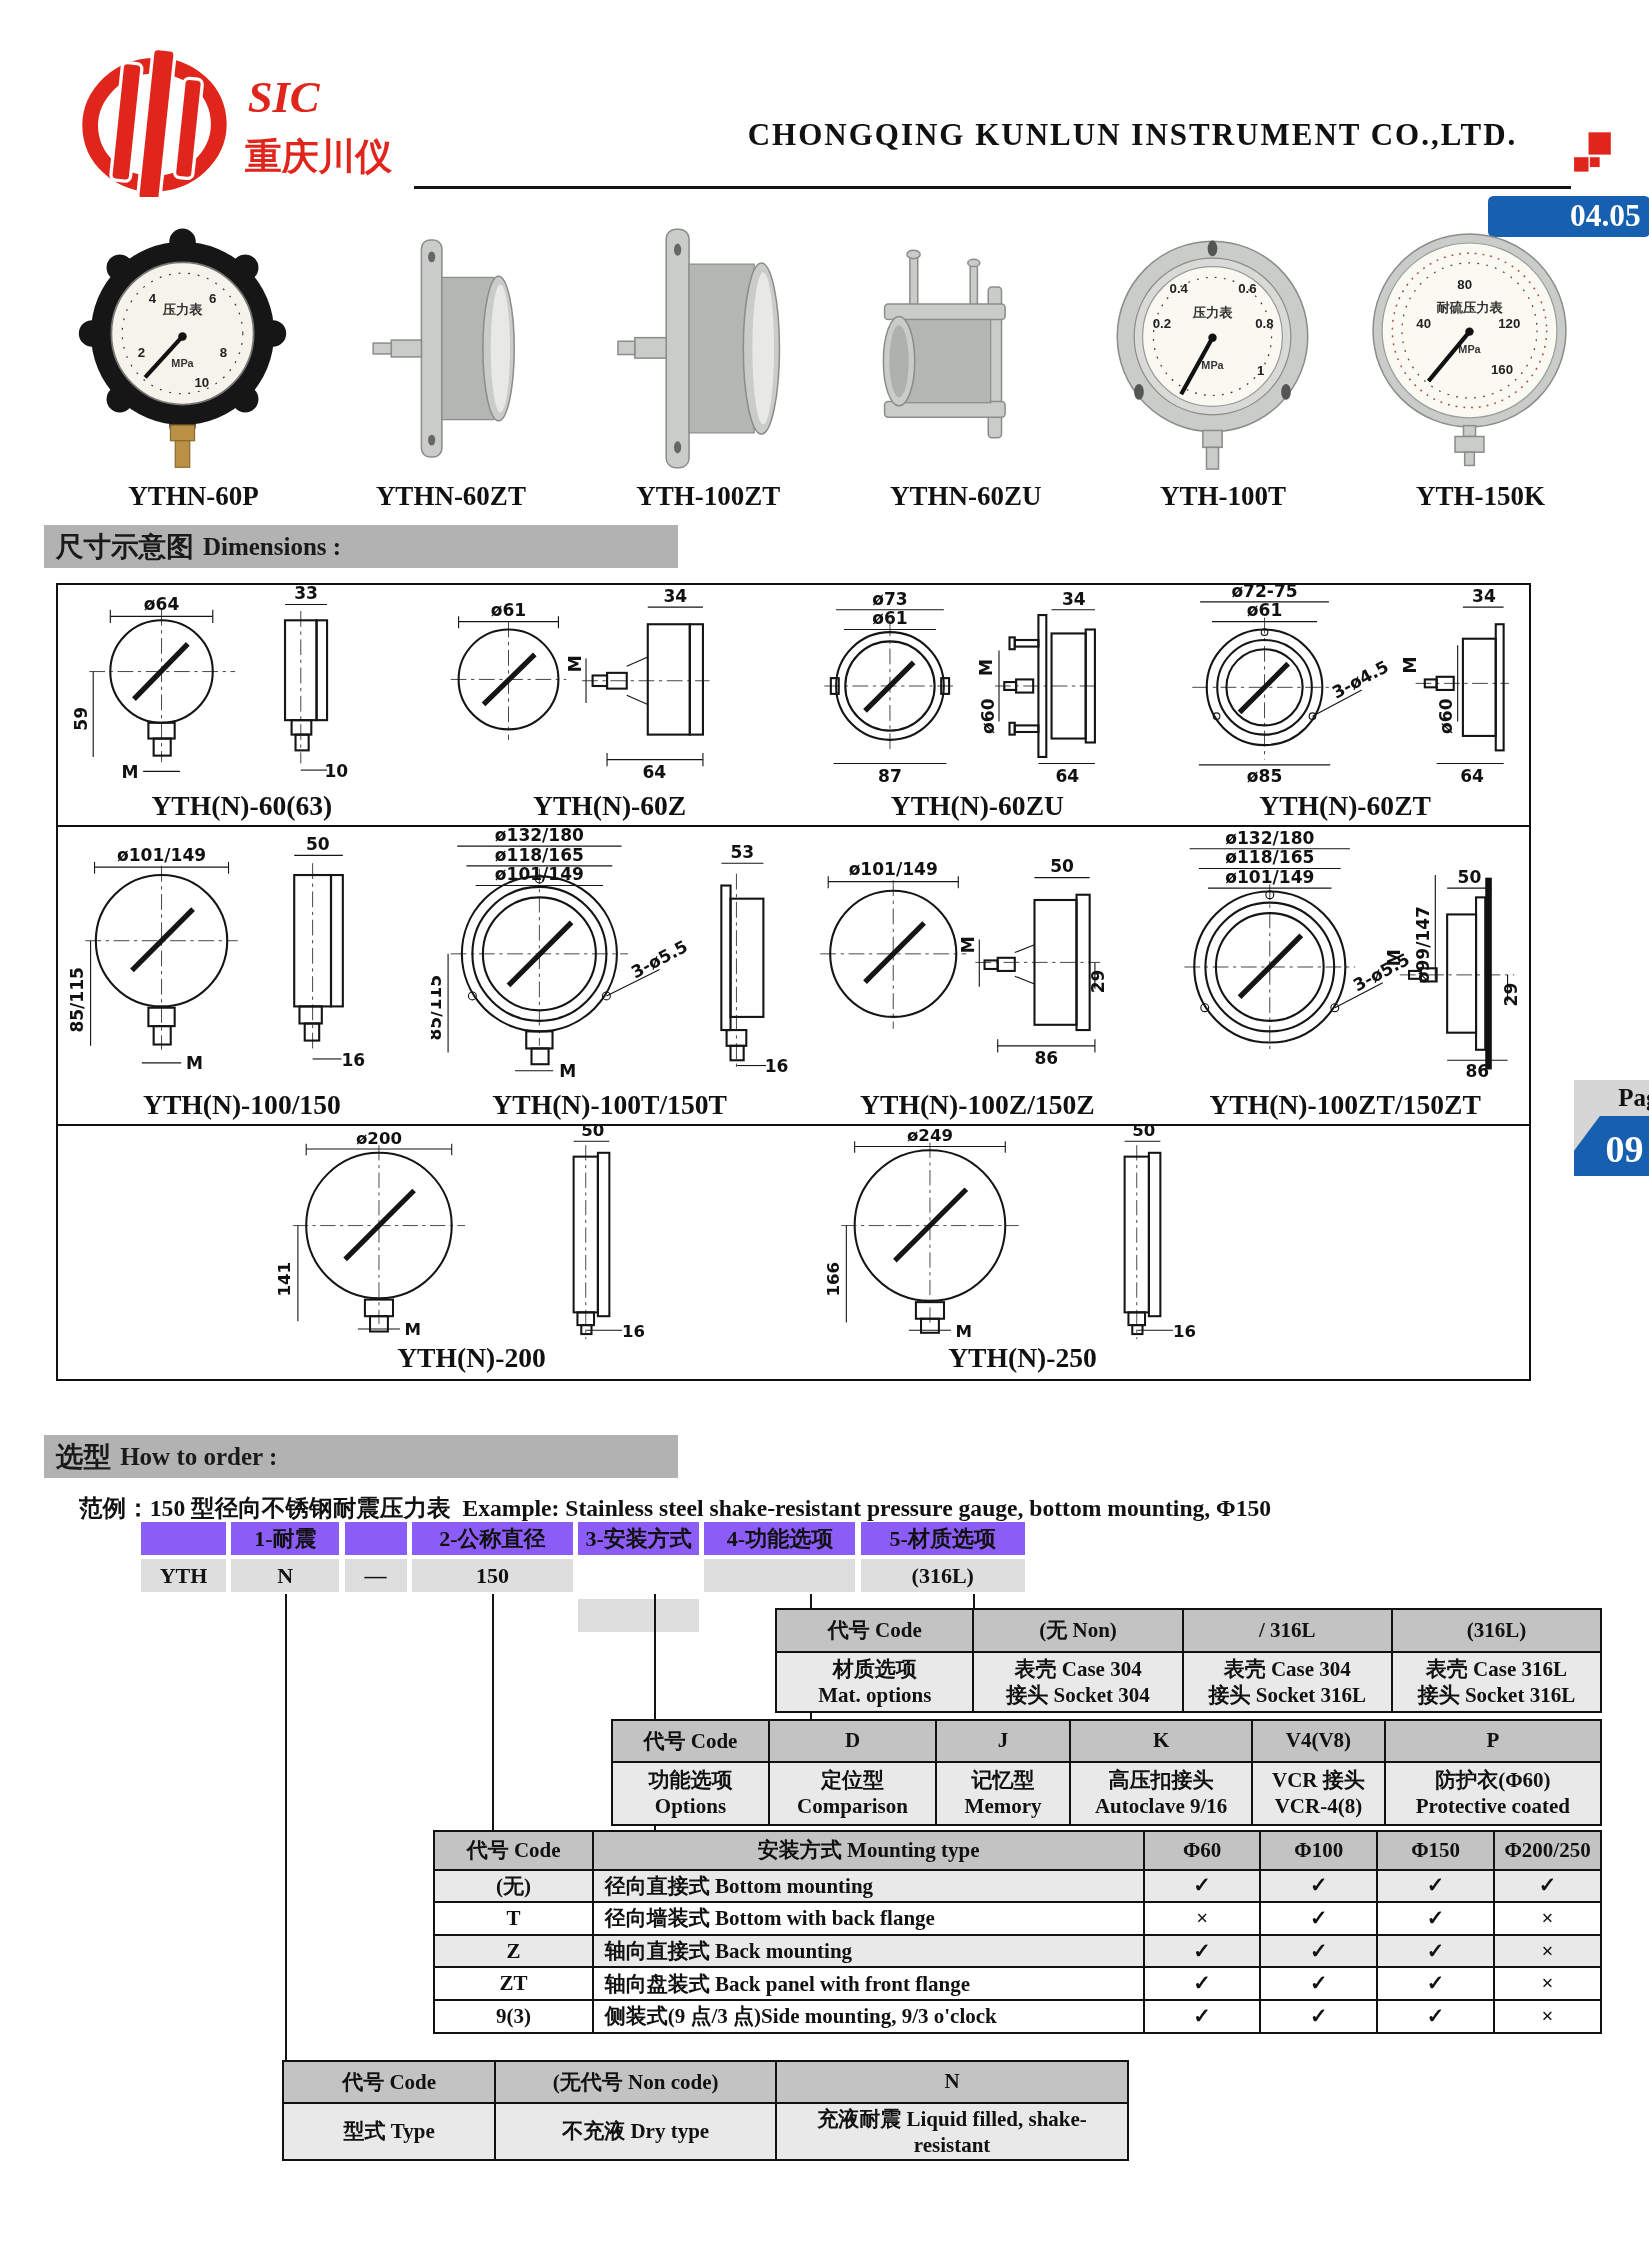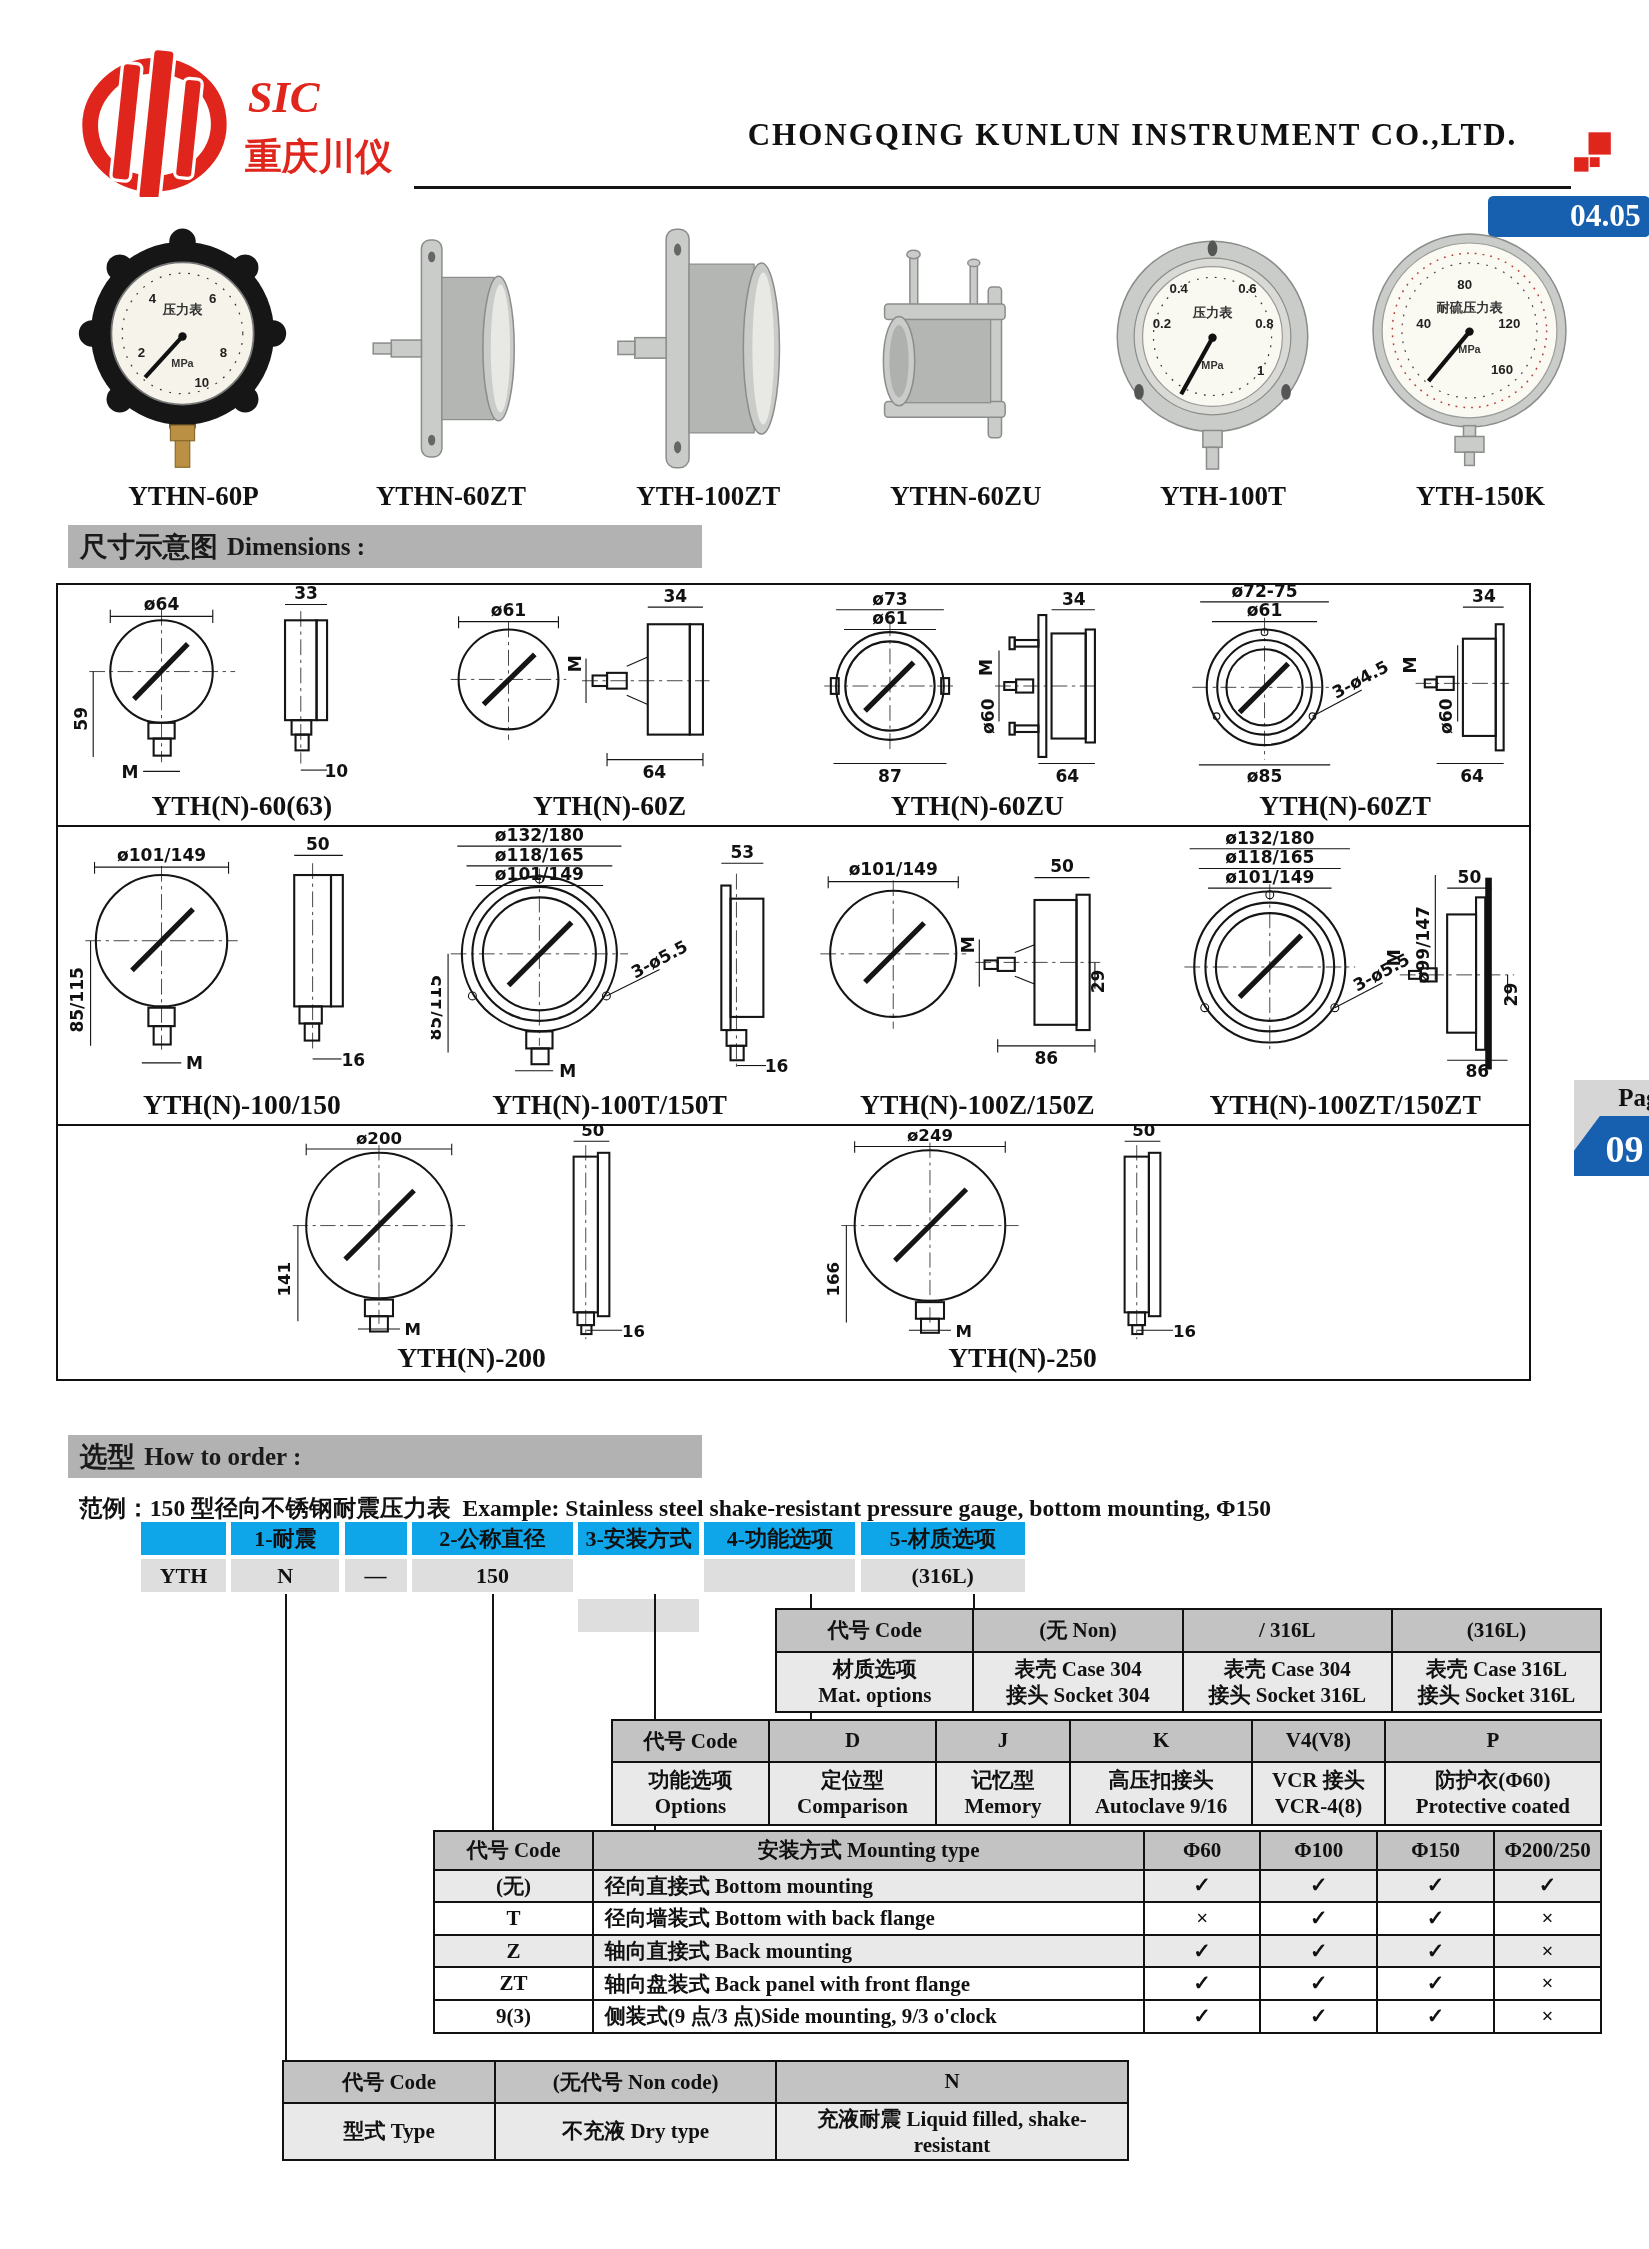--- a/index.html
+++ b/index.html
@@ -20,21 +20,21 @@
   .product{width:253px;display:flex;flex-direction:column;align-items:center;}
   .product svg{width:217px;height:263px;display:block;}
   .pcap{margin-top:1.3px;font-family:"Liberation Serif",serif;font-size:27px;font-weight:700;text-align:center;margin-left:22px;}
   .pnum{font:600 22px "Liberation Sans",sans-serif;fill:#222;text-anchor:middle;}
   .pttl{font:600 22px "Liberation Sans",sans-serif;fill:#333;text-anchor:middle;}
   .punit{font:600 18px "Liberation Sans",sans-serif;fill:#333;text-anchor:middle;}
   .steel{fill:#c9ccc8;stroke:#8a8d8a;stroke-width:2.5;}
   .steel2{fill:#b3b6b2;stroke:#8a8d8a;stroke-width:2;}
   .brass{fill:#b99044;stroke:#8a6a2c;stroke-width:2;}
   
-  .secbar{left:68px;width:634px;height:43px;background:#b2b2b2;display:flex;align-items:center;
+  .secbar{left:44px;width:634px;height:43px;background:#b2b2b2;display:flex;align-items:center;
           padding-left:11.8px;box-sizing:border-box;gap:9.2px;}
   .sec-cn{font-size:27.6px;font-weight:700;color:#1a1a1a;}
   .sec-en{font-family:"Liberation Serif",serif;font-size:25px;font-weight:600;color:#1a1a1a;}
   
   .dbox{left:56px;top:583px;width:1475px;height:798px;border:2.6px solid #111;box-sizing:border-box;background:#fff;}
   .drow{display:flex;position:relative;}
   .drow1{height:240px;border-bottom:2px solid #111;}
   .drow2{height:297px;border-bottom:2px solid #111;}
   .drow3{height:251px;padding-left:138px;box-sizing:border-box;}
   .dcell{flex:1;position:relative;display:flex;justify-content:center;}
@@ -54,21 +54,21 @@
   .ptab-blue{position:absolute;left:0;bottom:0;width:76px;height:60px;background:#1760b0;
              clip-path:polygon(0 58%,34% 0,100% 0,100% 100%,0 100%);}
   .ptab-num{position:absolute;right:6.6px;bottom:5.3px;color:#fff;font-family:"Liberation Serif",serif;
             font-size:38px;font-weight:700;}
   
   .example{left:79px;top:1492px;width:1510px;font-family:"Liberation Serif",serif;font-size:23.6px;font-weight:600;}
   .ordertable{left:141px;top:1522px;display:flex;gap:5.3px;}
   .ocol{display:flex;flex-direction:column;gap:3.9px;}
   .ocell{height:33px;line-height:33px;text-align:center;font-family:"Liberation Serif",serif;
          font-size:22px;font-weight:600;}
-  .ohead{background:#0ea5e9;}
+  .ohead{background:#8b5cf6;}
   .oval{background:#dedede;}
   .conn{background:#141414;width:2px;}
   
   .gtable{border:2px solid #111;border-collapse:collapse;position:absolute;}
   .gtable td{border:2px solid #111;text-align:center;vertical-align:middle;
              font-family:"Liberation Serif",serif;font-size:21px;font-weight:600;padding:1.3px 3.9px;}
   .ghead td{background:#c3c3c3;}
   .grow-a td{background:#e9e9e9;}
   .grow-b td{background:#ffffff;}
   .two-line{line-height:1.25;}

